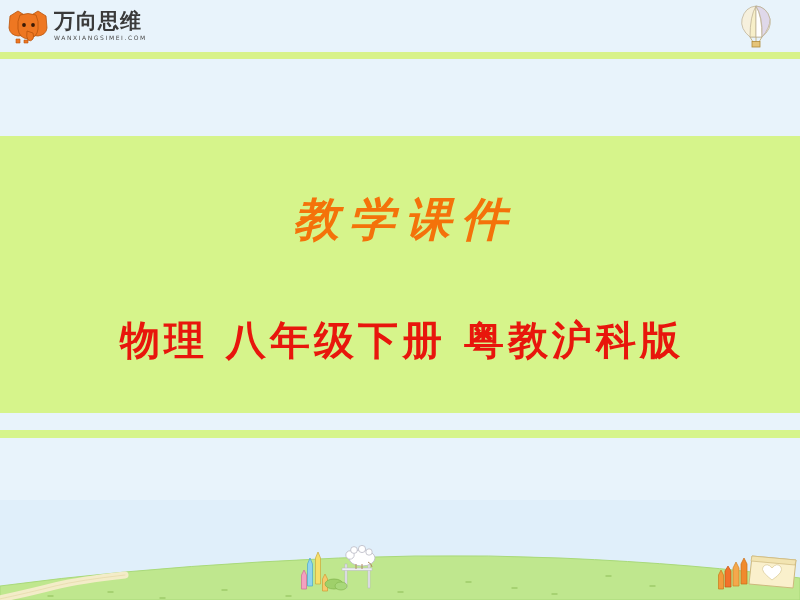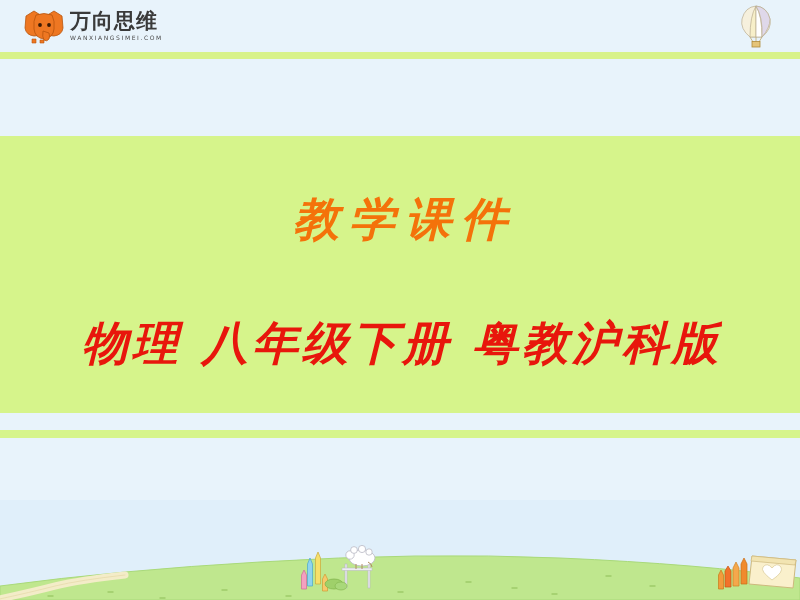--- a/index.html
+++ b/index.html
@@ -36,21 +36,21 @@
   }
   .band-thin-green {
     top: 430px;
     height: 8px;
     background: #d6f48b;
   }
 
   
   .logo {
     position: absolute;
-    left: 22px;
+    left: 6px;
     top: 6px;
     width: 150px;
     height: 40px;
     display: flex;
     align-items: center;
   }
   .logo-mark {
     width: 44px;
     height: 36px;
     flex: 0 0 44px;
@@ -101,25 +101,24 @@
     font-family: "DejaVu Sans", "Liberation Sans", sans-serif;
     line-height: 1.2;
     text-indent: 10px;
   }
   .title-sub {
     position: absolute;
     left: 0;
     top: 316px;
     width: 800px;
     text-align: center;
-    font-size: 46px;
+    font-size: 40px;
     font-weight: bold;
     color: #e8160c;
     letter-spacing: 4px;
-    font-style: italic;
     font-family: "DejaVu Sans", "Liberation Sans", sans-serif;
     line-height: 1.2;
     text-indent: 4px;
   }
 
   
   .scenery {
     position: absolute;
     left: 0;
     top: 500px;

